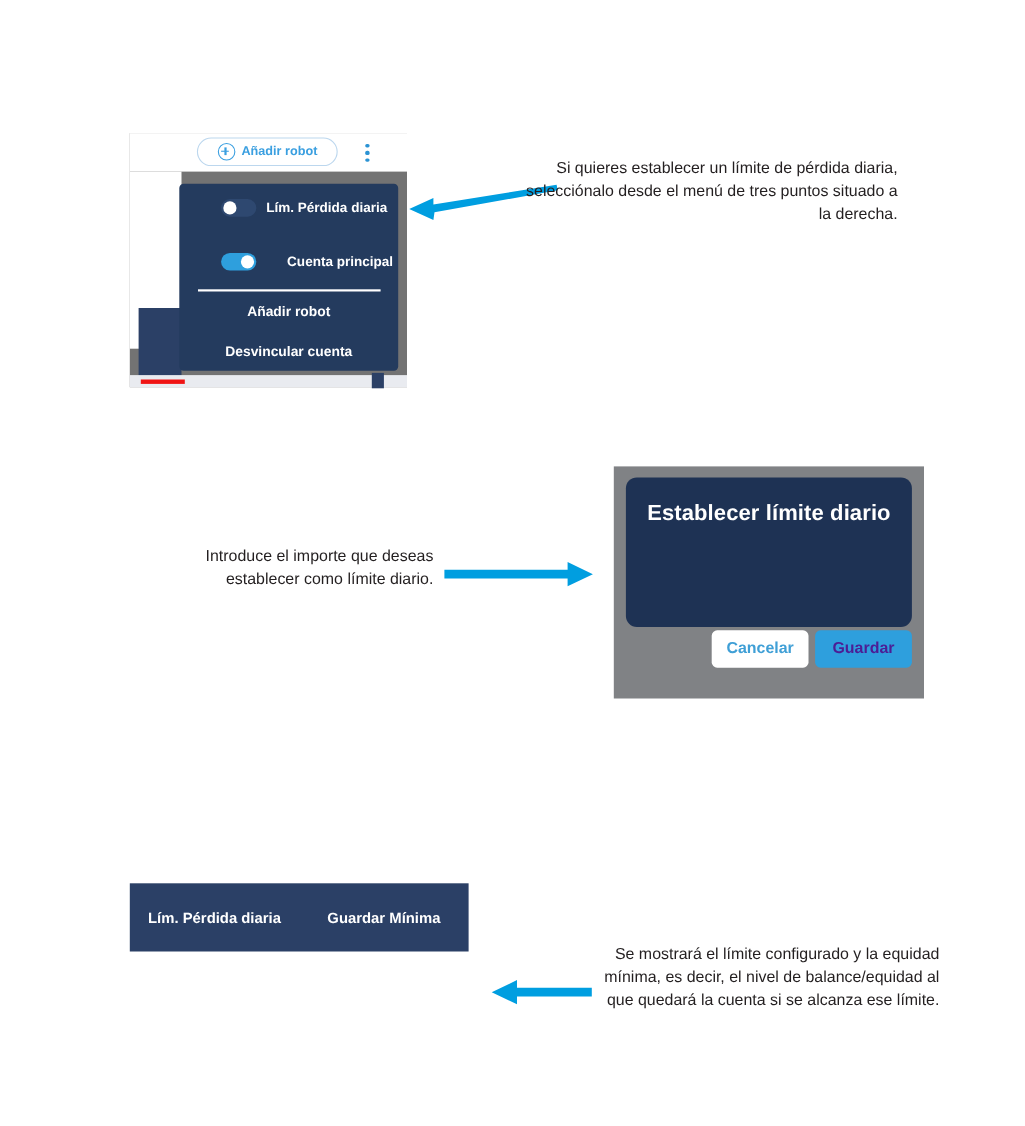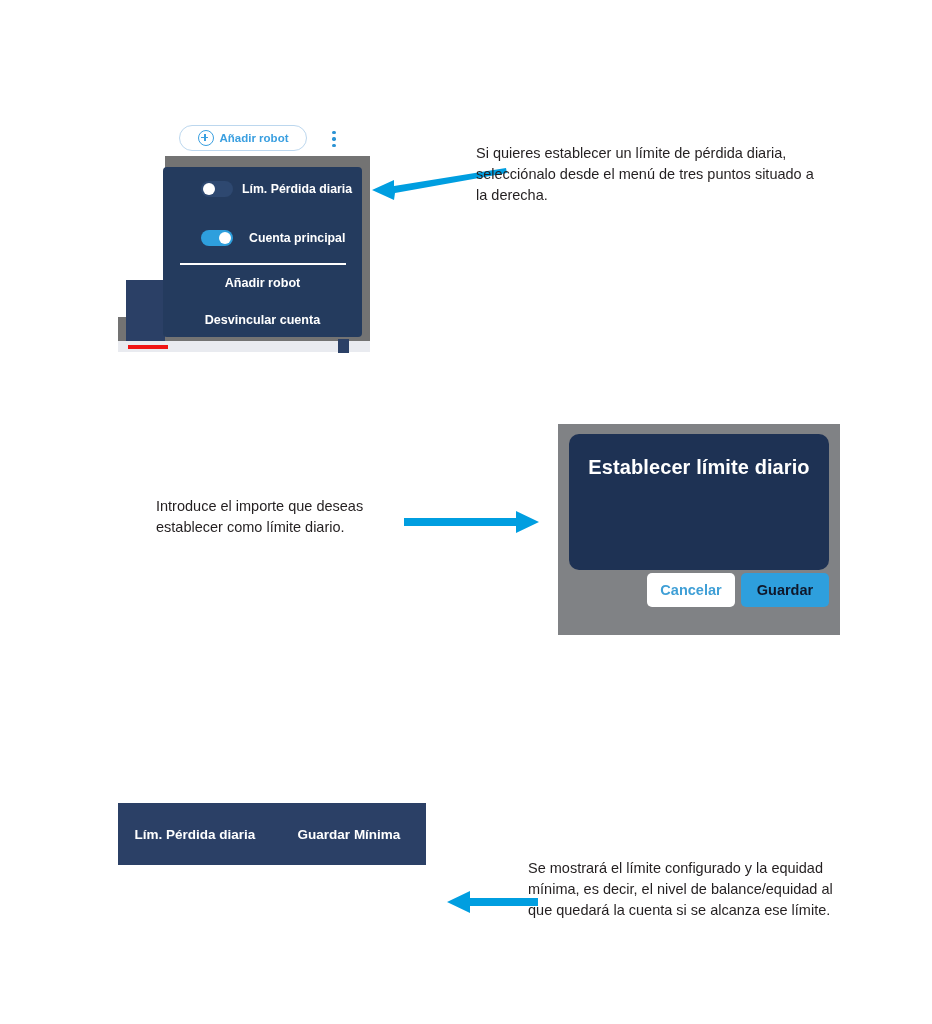--- a/index.html
+++ b/index.html
@@ -16,21 +16,21 @@
   }
 
   
   .abs { position: absolute; }
 
   .annotation {
     position: absolute;
     color: #231f20;
     font-size: 14.5px;
     line-height: 21px;
-    text-align: left;
+    text-align: right;
     font-family: "Liberation Sans", sans-serif;
   }
 
   .arrow-svg { position: absolute; overflow: visible; }
 
   
   #menu-widget {
     left: 118px;
     top: 121px;
     width: 252px;
@@ -140,21 +140,21 @@
   }
   .menu-toggle-row .m-label {
     color: #ffffff;
     font-size: 12.3px;
     font-weight: 700;
     white-space: nowrap;
   }
   #row-limite { left: 0; top: 14px; }
   #row-limite .m-label { margin-left: 9px; }
   #row-cuenta { left: 0; top: 63px; }
-  #row-cuenta .m-label { margin-left: 16px; }
+  #row-cuenta .m-label { margin-left: 28px; }
 
   .toggle {
     width: 32px; height: 16px;
     border-radius: 9px;
     position: relative;
     flex: none;
     margin-left: 38px;
   }
   .toggle .knob {
     position: absolute;
@@ -269,21 +269,21 @@
   #btn-cancelar {
     left: 78px; top: 139px;
     width: 88px;
     background: #ffffff;
     color: #3f9fd6;
   }
   #btn-guardar {
     left: 172px; top: 139px;
     width: 88px;
     background: #2e9fdd;
-    color: #0f172a;
+    color: #4c1d95;
     text-align: center;
   }
 
   
   #result-table {
     left: 118px;
     top: 803px;
     width: 308px;
     height: 122px;
   }

